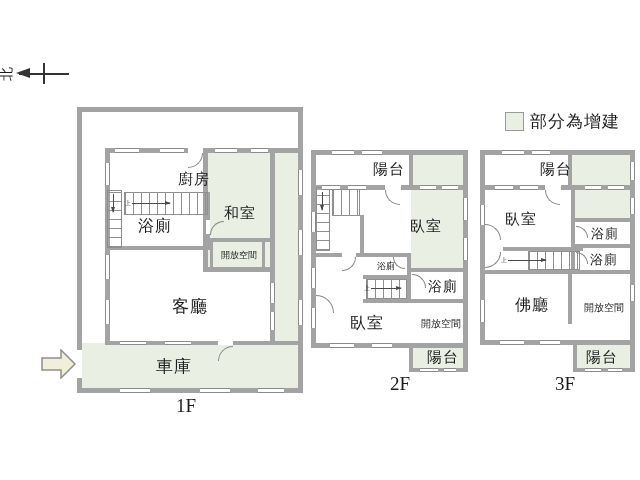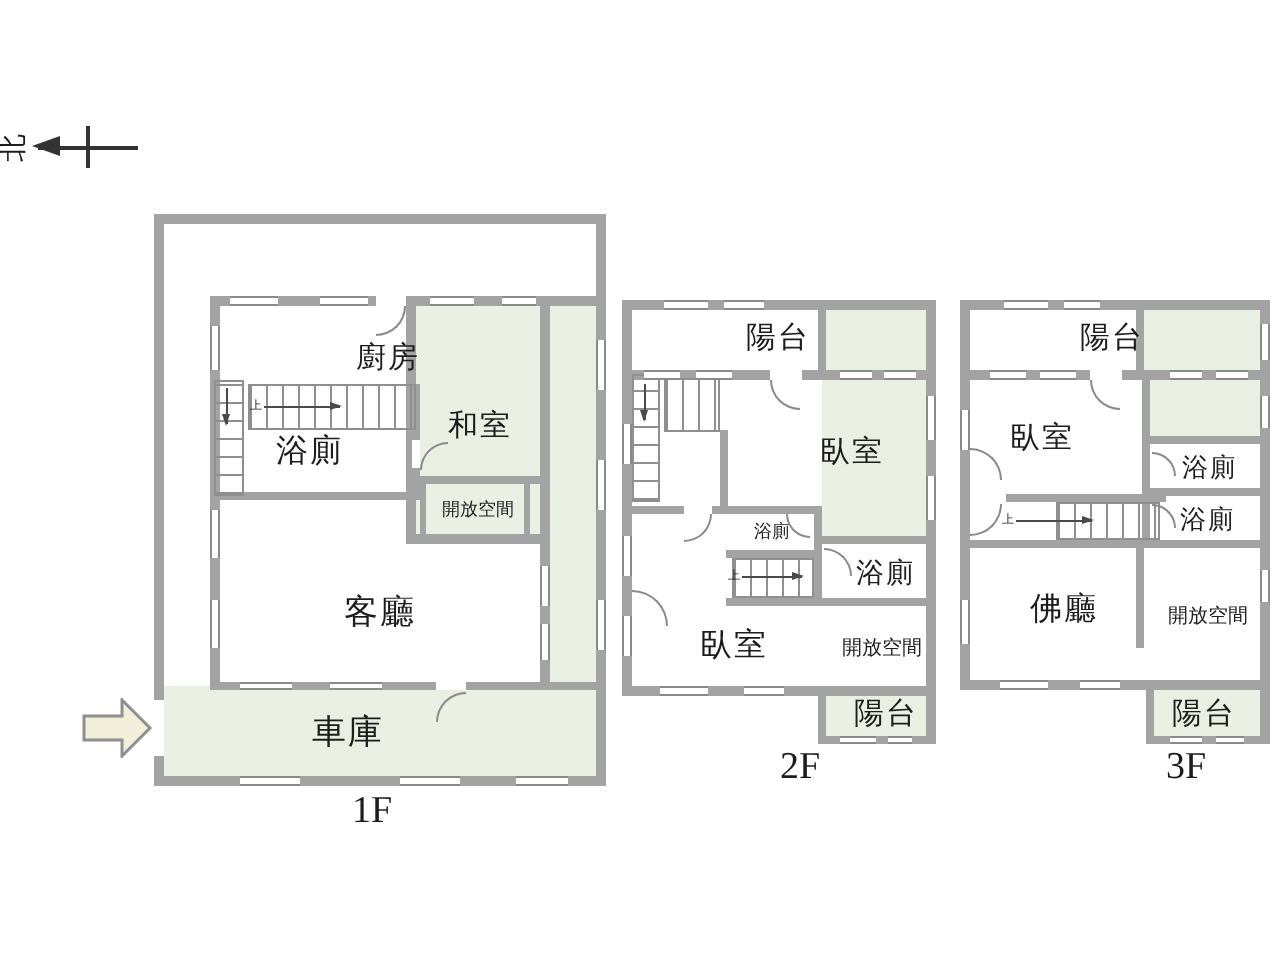--- a/index.html
+++ b/index.html
@@ -44,20 +44,24 @@
 </head>
 <body>
 
 <div id="canvas">
 
   <span class="north-char">北</span>
   <div class="n-line"></div>
   <div class="n-head"></div>
   <div class="n-cross"></div>
 
+  <div class="legend">
+    <div class="legend-swatch"></div>
+    <span class="legend-text">部分為增建</span>
+  </div>
 
   <div class="g" style="left:82px;top:343px;width:216px;height:45px;"></div>
   <div class="g" style="left:275px;top:153px;width:23px;height:190px;"></div>
   <div class="g" style="left:203px;top:153px;width:72px;height:119px;"></div>
   <div class="rect" style="left:77px;top:107px;width:226px;height:286px;"></div>
 
   <div class="w" style="left:105px;top:148px;width:193px;height:5px;"></div>
   <div class="w" style="left:105px;top:148px;width:5px;height:197px;"></div>
   <div class="w" style="left:203px;top:153px;width:5px;height:119px;"></div>
   <div class="w" style="left:270px;top:153px;width:5px;height:119px;"></div>
@@ -217,15 +221,15 @@
   <div class="arc arc-tr" style="left:576px;top:226px;width:12px;height:12px;"></div>
   <div class="arc arc-tr" style="left:576px;top:252px;width:12px;height:12px;"></div>
 
   <span class="lbl fs15" style="left:556px;top:169px;">陽台</span>
   <span class="lbl fs15" style="left:521px;top:219px;">臥室</span>
   <span class="lbl fs13" style="left:605px;top:234px;">浴廁</span>
   <span class="lbl fs13" style="left:604px;top:260px;">浴廁</span>
   <span class="lbl fs16" style="left:532px;top:305px;">佛廳</span>
   <span class="lbl fs10" style="left:604px;top:308px;">開放空間</span>
   <span class="lbl fs15" style="left:602px;top:357px;">陽台</span>
-  <span class="floor-id" style="left:565px;top:384px;margin-left:28px;">3F</span>
+  <span class="floor-id" style="left:565px;top:384px;">3F</span>
 
 </div>
 
 </body></html>

